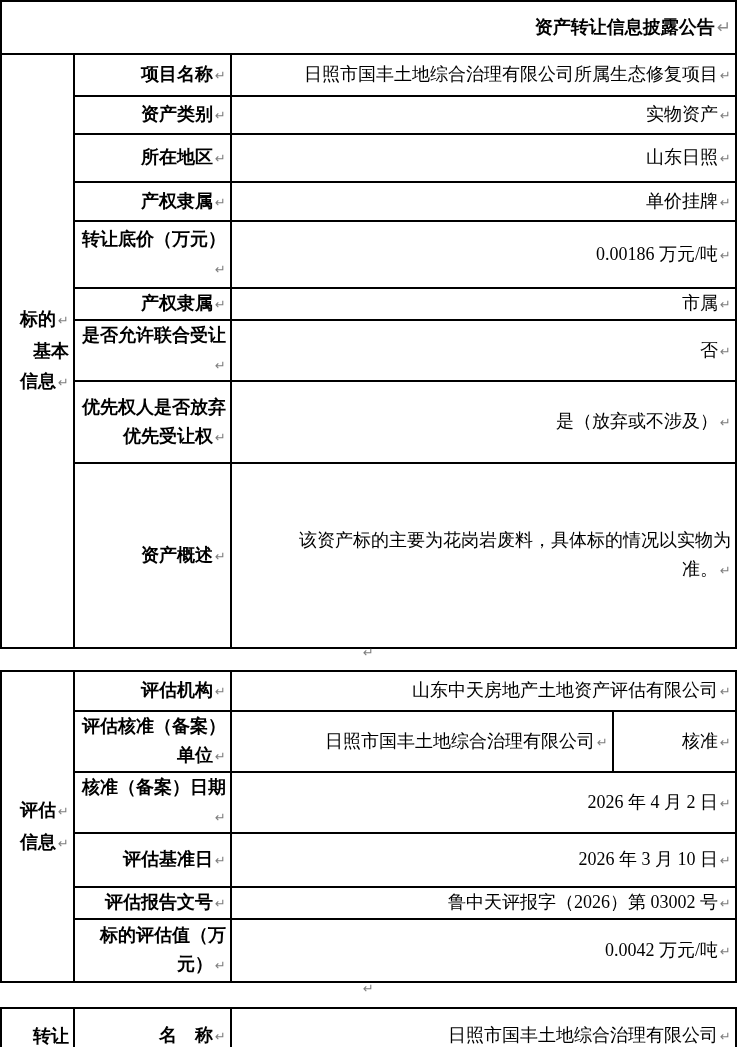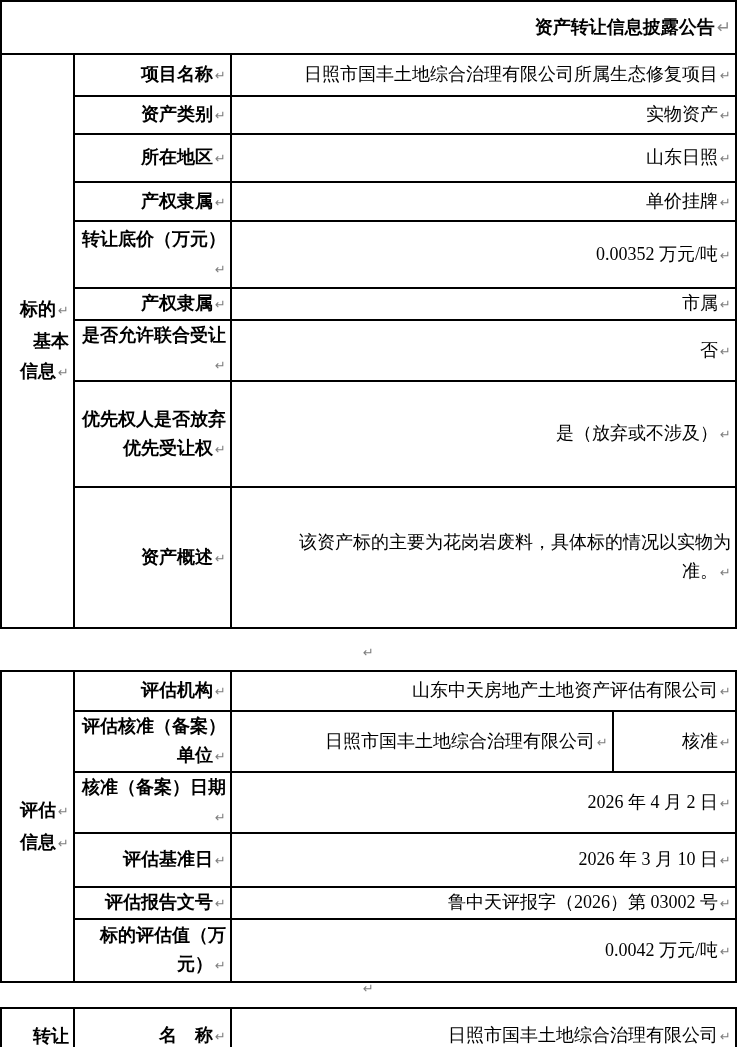--- a/index.html
+++ b/index.html
@@ -68,35 +68,35 @@
     <tr style="height:48px">
       <td class="label-cell"><span>所在地区</span><span class="pm">↵</span></td>
       <td class="value-cell"><span>山东日照</span><span class="pm">↵</span></td>
     </tr>
     <tr style="height:39px">
       <td class="label-cell"><span>产权隶属</span><span class="pm">↵</span></td>
       <td class="value-cell"><span>单价挂牌</span><span class="pm">↵</span></td>
     </tr>
     <tr style="height:67px">
       <td class="label-cell"><span>转让底价（万元）</span><span class="pm">↵</span></td>
-      <td class="value-cell"><span>0.00352 万元/吨</span><span class="pm">↵</span></td>
+      <td class="value-cell"><span>0.00186 万元/吨</span><span class="pm">↵</span></td>
     </tr>
     <tr style="height:28px">
       <td class="label-cell"><span>产权隶属</span><span class="pm">↵</span></td>
       <td class="value-cell"><span>市属</span><span class="pm">↵</span></td>
     </tr>
     <tr style="height:50px">
       <td class="label-cell"><span>是否允许联合受让</span><span class="pm">↵</span></td>
       <td class="value-cell"><span>否</span><span class="pm">↵</span></td>
     </tr>
-    <tr style="height:106px">
+    <tr style="height:82px">
       <td class="label-cell"><span>优先权人是否放弃优先受让权</span><span class="pm">↵</span></td>
       <td class="value-cell"><span>是（放弃或不涉及）</span><span class="pm">↵</span></td>
     </tr>
-    <tr style="height:141px">
+    <tr style="height:185px">
       <td class="label-cell"><span>资产概述</span><span class="pm">↵</span></td>
       <td class="value-cell para-cell"><span>该资产标的主要为花岗岩废料，具体标的情况以实物为准。</span><span class="pm">↵</span></td>
     </tr>
   </tbody>
     </table>
 
   <div class="gap" style="top:635px; height:35px; line-height:33px;">
     <span class="pm">↵</span>
   </div>
 

